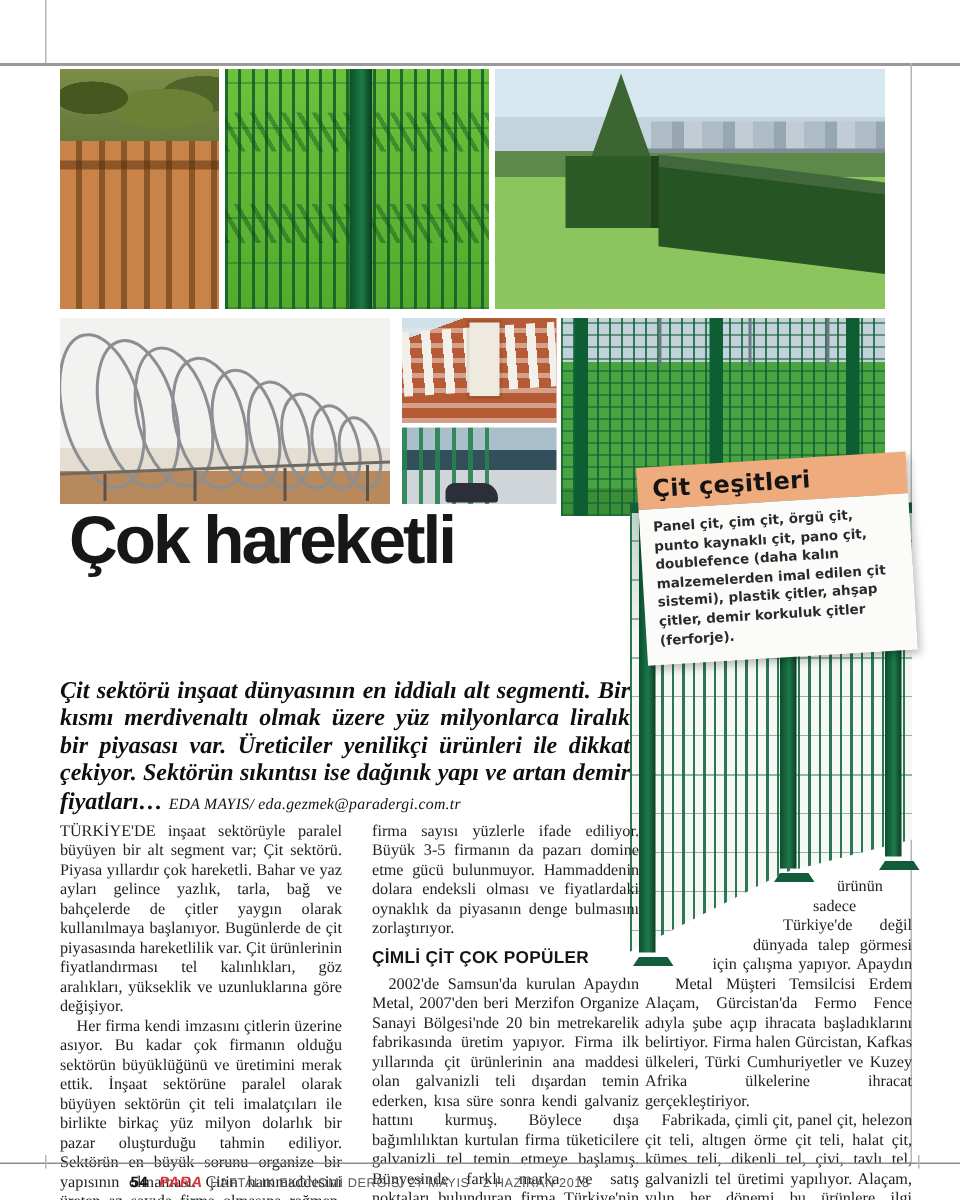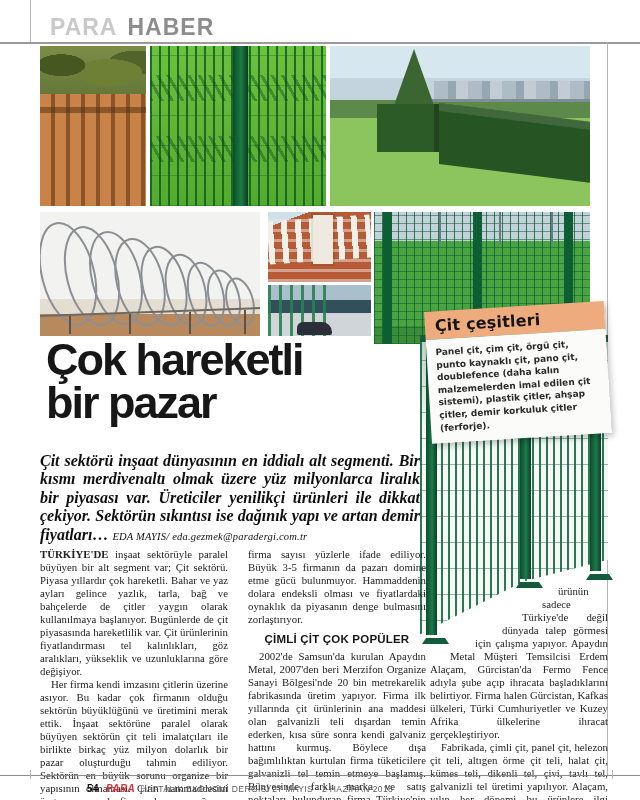--- a/index.html
+++ b/index.html
@@ -96,40 +96,37 @@
          font-weight:bold;font-size:45px;line-height:43px;letter-spacing:-2px;color:#171717;}
   #lede{position:absolute;left:40px;top:452px;width:380px;font-style:italic;font-weight:bold;
         font-size:16px;line-height:18.4px;color:#0f0f0f;text-align:justify;}
   #lede .byline{font-size:10.5px;font-weight:normal;letter-spacing:.2px;}
   .col{position:absolute;font-size:10.8px;line-height:13px;text-align:justify;color:#222;}
   #col1{left:40px;top:548px;width:188px;}
   #col2{left:248px;top:548px;width:178px;}
   #col3{left:430px;top:585px;width:178px;}
   .col p{margin:0;}
   .col p.ind{text-indent:11px;}
-  .lead-in{font-weight:bold;}
+  .lead-in{font-weight:normal;}
   .subhead{font-family:"Liberation Sans",sans-serif;font-weight:bold;font-size:11.5px;
-           margin:7px 0 4px;letter-spacing:.2px;color:#141414;text-align:center;}
+           margin:7px 0 4px;letter-spacing:.2px;color:#141414;text-align:left;}
   .wrapstep{float:left;clear:left;}
 
   
   #footer{position:absolute;left:48px;top:783px;font-family:"Liberation Sans",sans-serif;font-size:8.5px;
           color:#5a5a5a;letter-spacing:.4px;margin-left:39px;}
   #footer .pg{font-weight:bold;color:#111;font-size:10px;margin-right:7px;}
   #footer .brand{font-weight:bold;font-style:italic;color:#d63238;font-size:10px;margin-right:5px;}
 </style>
 </head>
 <body>
 
 <div id="page">
 
   <div class="rule-v" style="left:30px;top:0;width:1px;height:43px;"></div>
-  <div id="masthead">
-    <span class="brand">PARA</span><span class="section">HABER</span>
-  </div>
   <div class="rule-h" style="left:0;top:42px;width:640px;height:2px;"></div>
   <div class="rule-v" style="left:607px;top:42px;width:1px;height:733px;"></div>
 
   <div class="photo" id="ph-wood" style="left:40px;top:46px;width:106px;height:160px;">
     <div class="foliage"></div>
     <div class="rail"></div>
   </div>
   <div class="photo" id="ph-mesh" style="left:150px;top:46px;width:176px;height:160px;">
     <div class="bend" style="top:18%;"></div>
     <div class="bend" style="top:56%;"></div>
@@ -191,21 +188,20 @@
     <div class="base" style="left:166px;top:233px;"></div>
   </div>
 
   <div id="note">
     <div class="hd">Çit çeşitleri</div>
     <div class="bd">Panel çit, çim çit, örgü çit, punto kaynaklı çit, pano çit, doublefence (daha kalın malzemelerden imal edilen çit sistemi), plastik çitler, ahşap çitler, demir korkuluk çitler (ferforje).</div>
   </div>
 
   <div id="title">
     <div>Çok hareketli</div>
-    <div>bir pazar</div>
   </div>
 
   <div id="lede">
     <span>Çit sektörü inşaat dünyasının en iddialı alt segmenti. Bir kısmı merdivenaltı olmak üzere yüz milyonlarca liralık bir piyasası var. Üreticiler yenilikçi ürünleri ile dikkat çekiyor. Sektörün sıkıntısı ise dağınık yapı ve artan demir fiyatları… </span>
     <span class="byline">EDA MAYIS/ eda.gezmek@paradergi.com.tr</span>
   </div>
 
   <div class="col" id="col1">
     <p><span class="lead-in">TÜRKİYE'DE</span><span> inşaat sektörüyle paralel büyüyen bir alt segment var; Çit sektörü. Piyasa yıllardır çok hareketli. Bahar ve yaz ayları gelince yazlık, tarla, bağ ve bahçelerde de çitler yaygın olarak kullanılmaya başlanıyor. Bugünlerde de çit piyasasında hareketlilik var. Çit ürünlerinin fiyatlandırması tel kalınlıkları, göz aralıkları, yükseklik ve uzunluklarına göre değişiyor.</span></p>
     <p class="ind">Her firma kendi imzasını çitlerin üzerine asıyor. Bu kadar çok firmanın olduğu sektörün büyüklüğünü ve üretimini merak ettik. İnşaat sektörüne paralel olarak büyüyen sektörün çit teli imalatçıları ile birlikte birkaç yüz milyon dolarlık bir pazar oluşturduğu tahmin ediliyor. Sektörün en büyük sorunu organize bir yapısının olmaması. Çitin hammaddesini üreten az sayıda firma olmasına rağmen, çit üreten ve montajını yapan</p>

